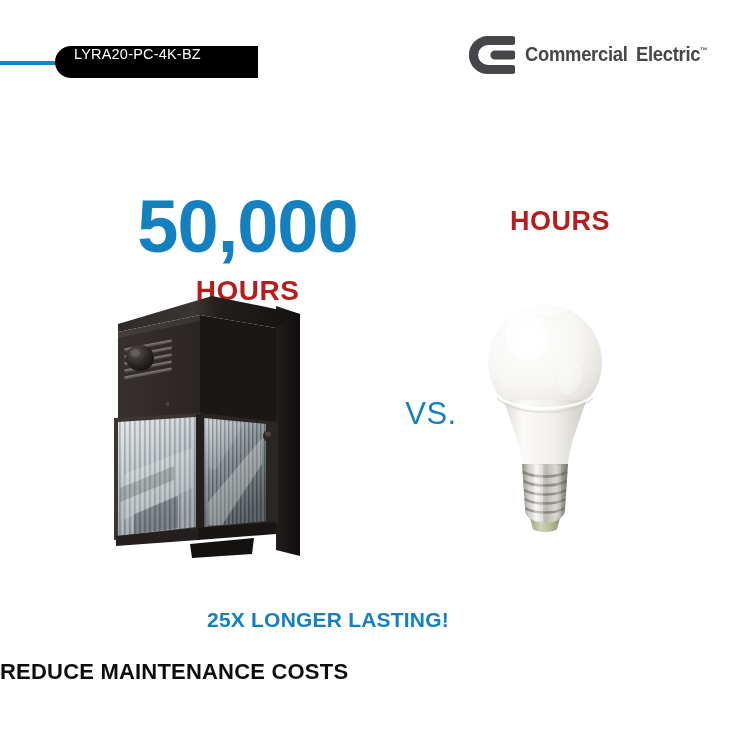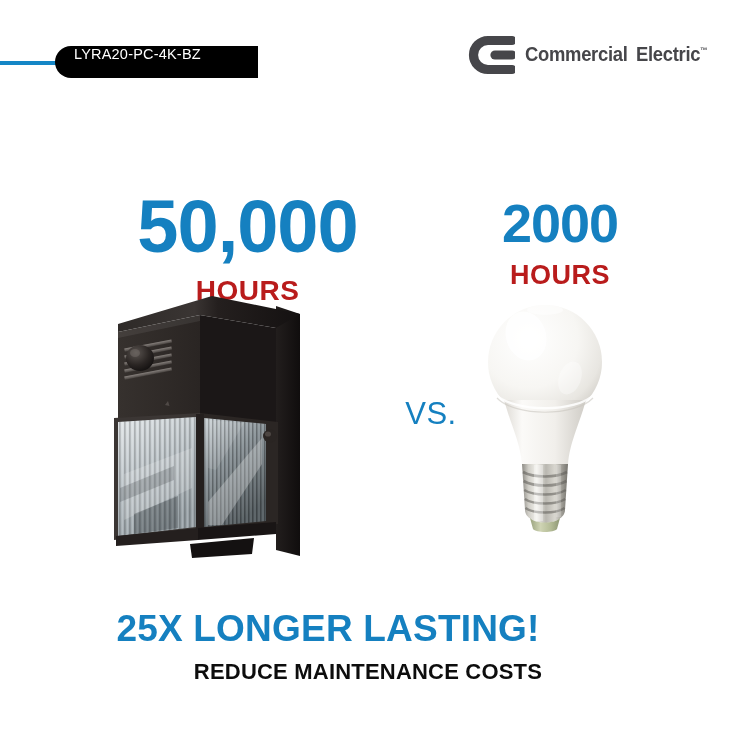--- a/index.html
+++ b/index.html
@@ -128,30 +128,29 @@
   }
 
   
   #tagline-primary {
     position: absolute;
     left: 0;
     top: 608px;
     width: 656px;
     text-align: center;
     color: #1580c0;
-    font-size: 37px;
+    font-size: 21px;
     font-weight: bold;
     letter-spacing: 0.2px;
   }
   #tagline-secondary {
     position: absolute;
     left: 0;
     top: 659px;
     width: 736px;
-    text-align: center;
     color: #0d0d0d;
     font-size: 22px;
     font-weight: bold;
     letter-spacing: 0.2px;
   }
 
   
   #wallpack-image {
     position: absolute;
     left: 104px;
@@ -189,21 +188,20 @@
       <span class="wm-line"><span>Electric</span><span class="tm">™</span></span>
     </div>
   </div>
 
   <div class="stat" id="stat-left">
     <div class="stat-value">50,000</div>
     <div class="stat-unit">HOURS</div>
   </div>
 
   <div class="stat" id="stat-right">
-    <div class="stat-value">2000</div>
     <div class="stat-unit">HOURS</div>
   </div>
 
   <div id="vs-label">VS.</div>
 
   <svg id="wallpack-image" viewBox="0 0 216 278">
     <defs>
       <linearGradient id="wpTop" x1="0" y1="0" x2="1" y2="0">
         <stop offset="0%" stop-color="#2e2a28"></stop>
         <stop offset="42%" stop-color="#3a3533"></stop>

